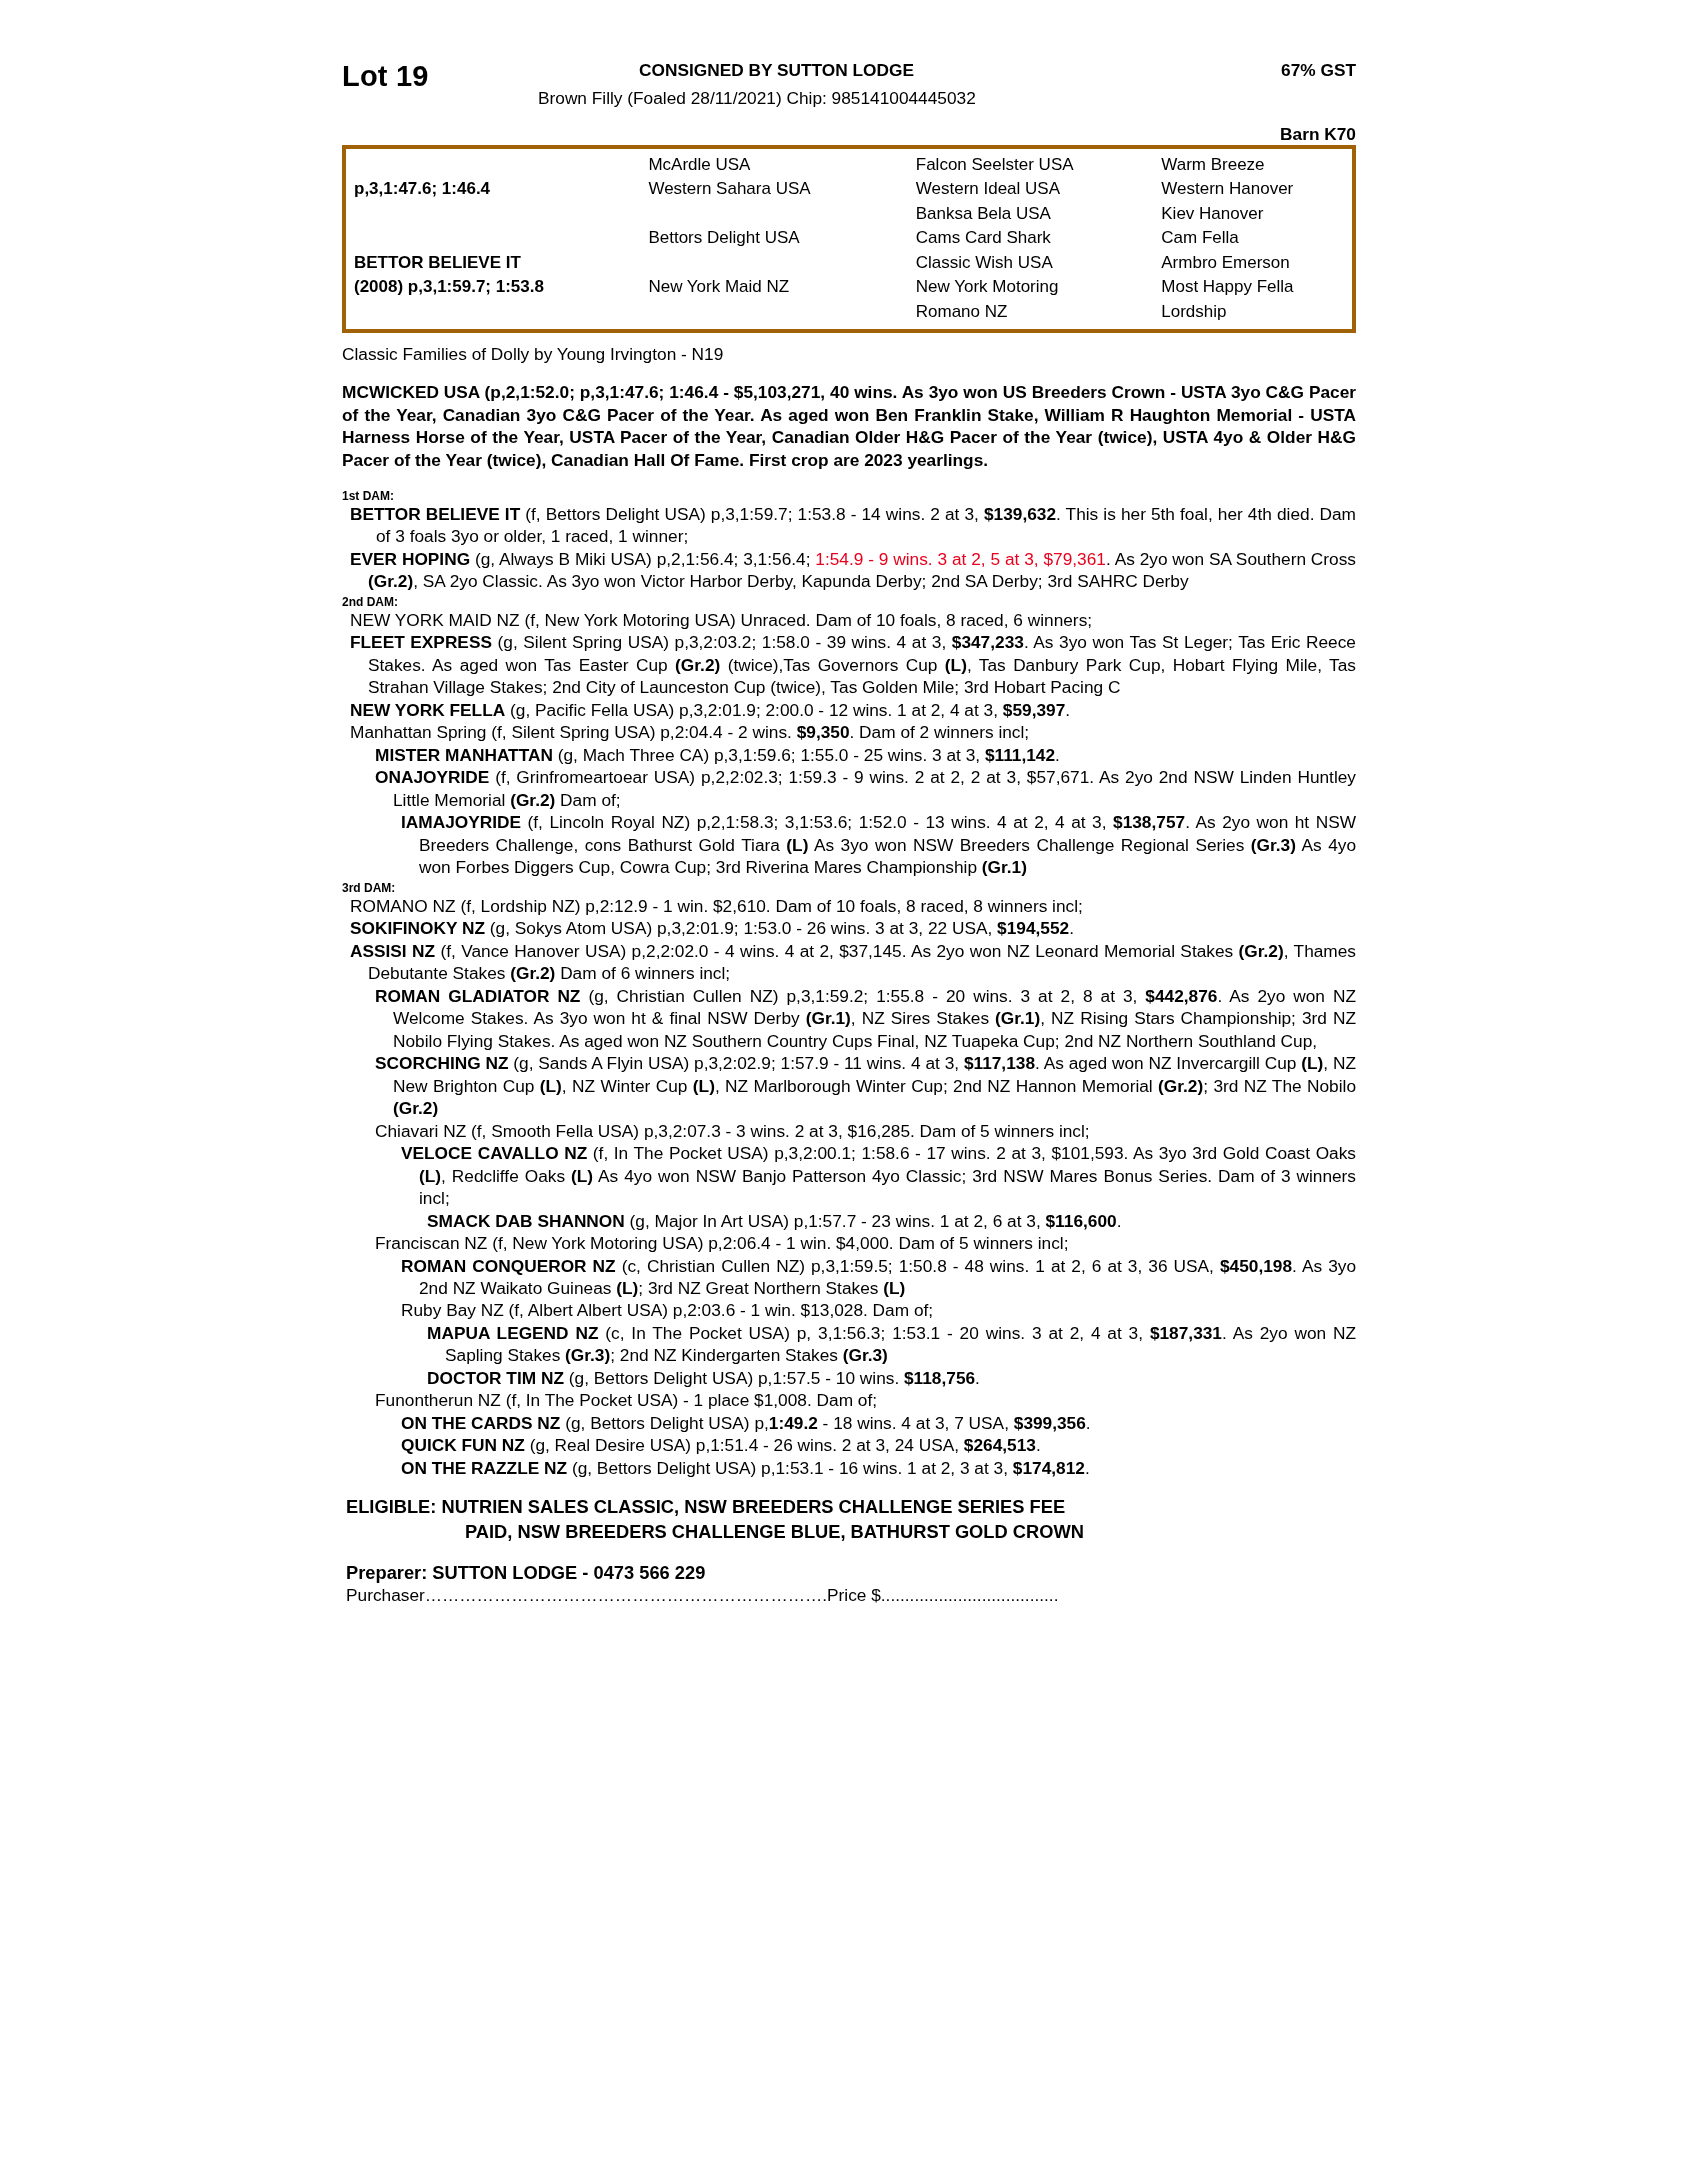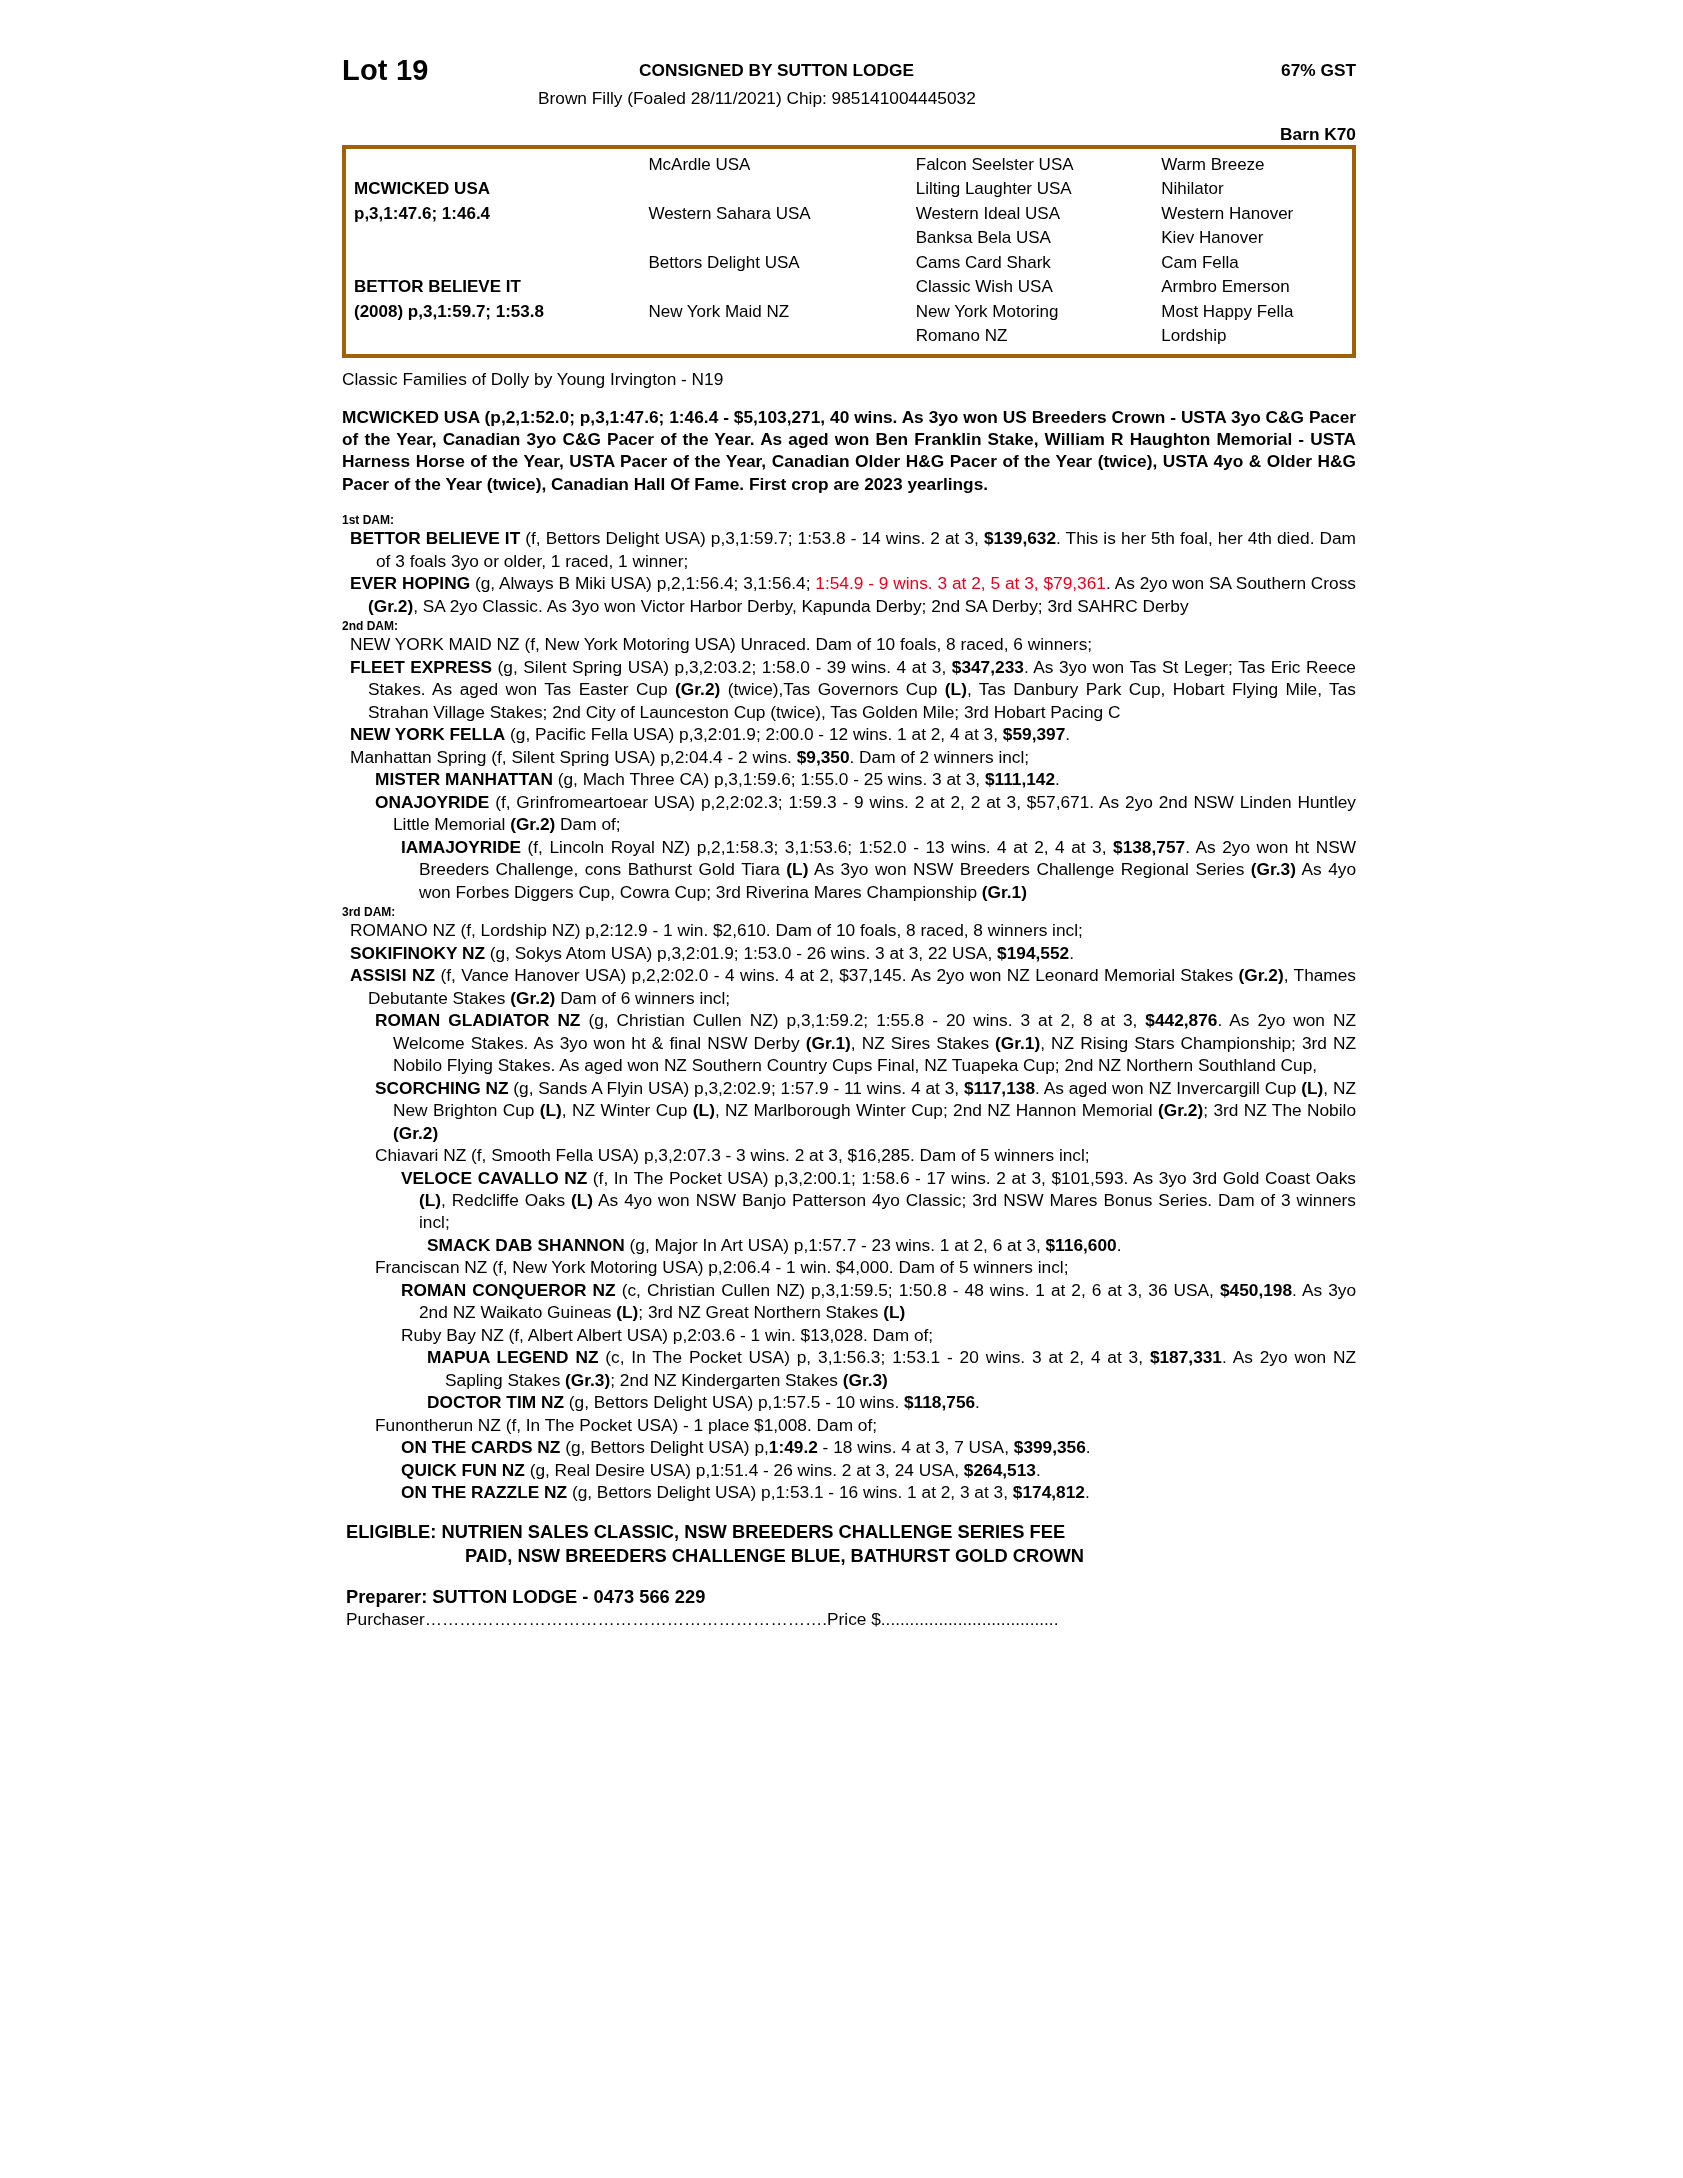--- a/index.html
+++ b/index.html
@@ -21,21 +21,21 @@
     padding: 50px 327px 0 342px;
   }
   
   .header {
     position: relative;
     height: 85px;
   }
   .lot-title {
     position: absolute;
     left: 0;
-    top: 4px;
+    top: 10px;
     font-size: 29px;
     font-weight: bold;
     letter-spacing: 0.2px;
   }
   .consigned {
     position: absolute;
     left: 297px;
     top: 10px;
     font-size: 17.3px;
     font-weight: bold;
@@ -150,26 +150,20 @@
   </div>
 
   <div class="ped-wrap">
     <table class="ped">
       <tbody>
         <tr>
           <td class="c1"></td>
           <td class="c2">McArdle USA</td>
           <td class="c3">Falcon Seelster USA</td>
           <td class="c4">Warm Breeze</td>
-        </tr>
-        <tr>
-          <td class="c1 sire-name">MCWICKED USA</td>
-          <td class="c2"></td>
-          <td class="c3">Lilting Laughter USA</td>
-          <td class="c4">Nihilator</td>
         </tr>
         <tr>
           <td class="c1 sire-name">p,3,1:47.6; 1:46.4</td>
           <td class="c2">Western Sahara USA</td>
           <td class="c3">Western Ideal USA</td>
           <td class="c4">Western Hanover</td>
         </tr>
         <tr>
           <td class="c1"></td>
           <td class="c2"></td>

